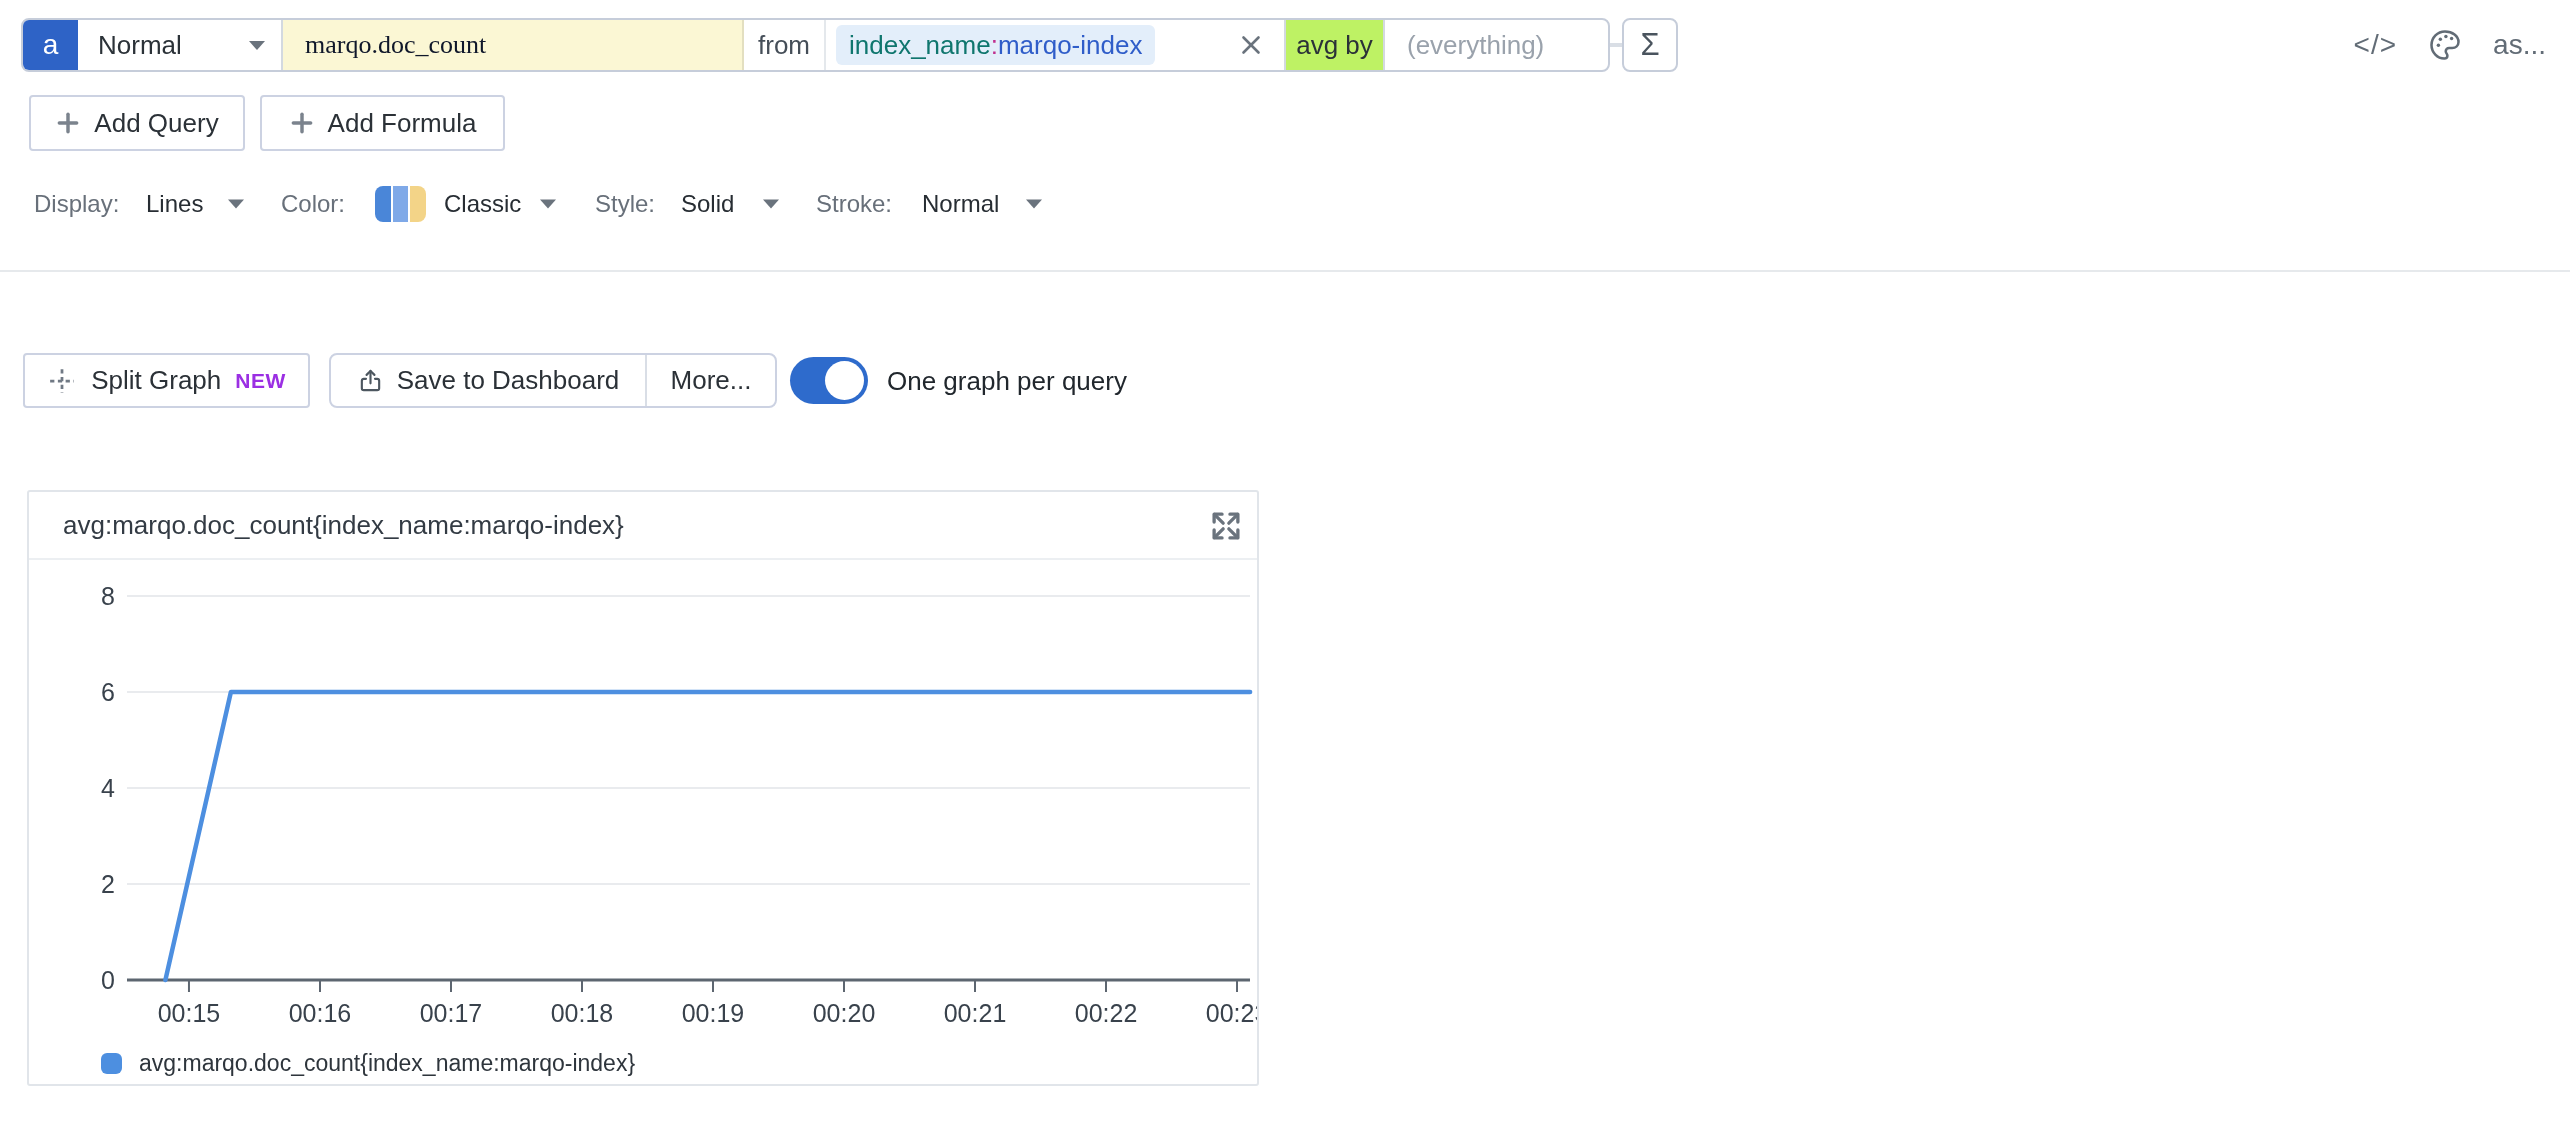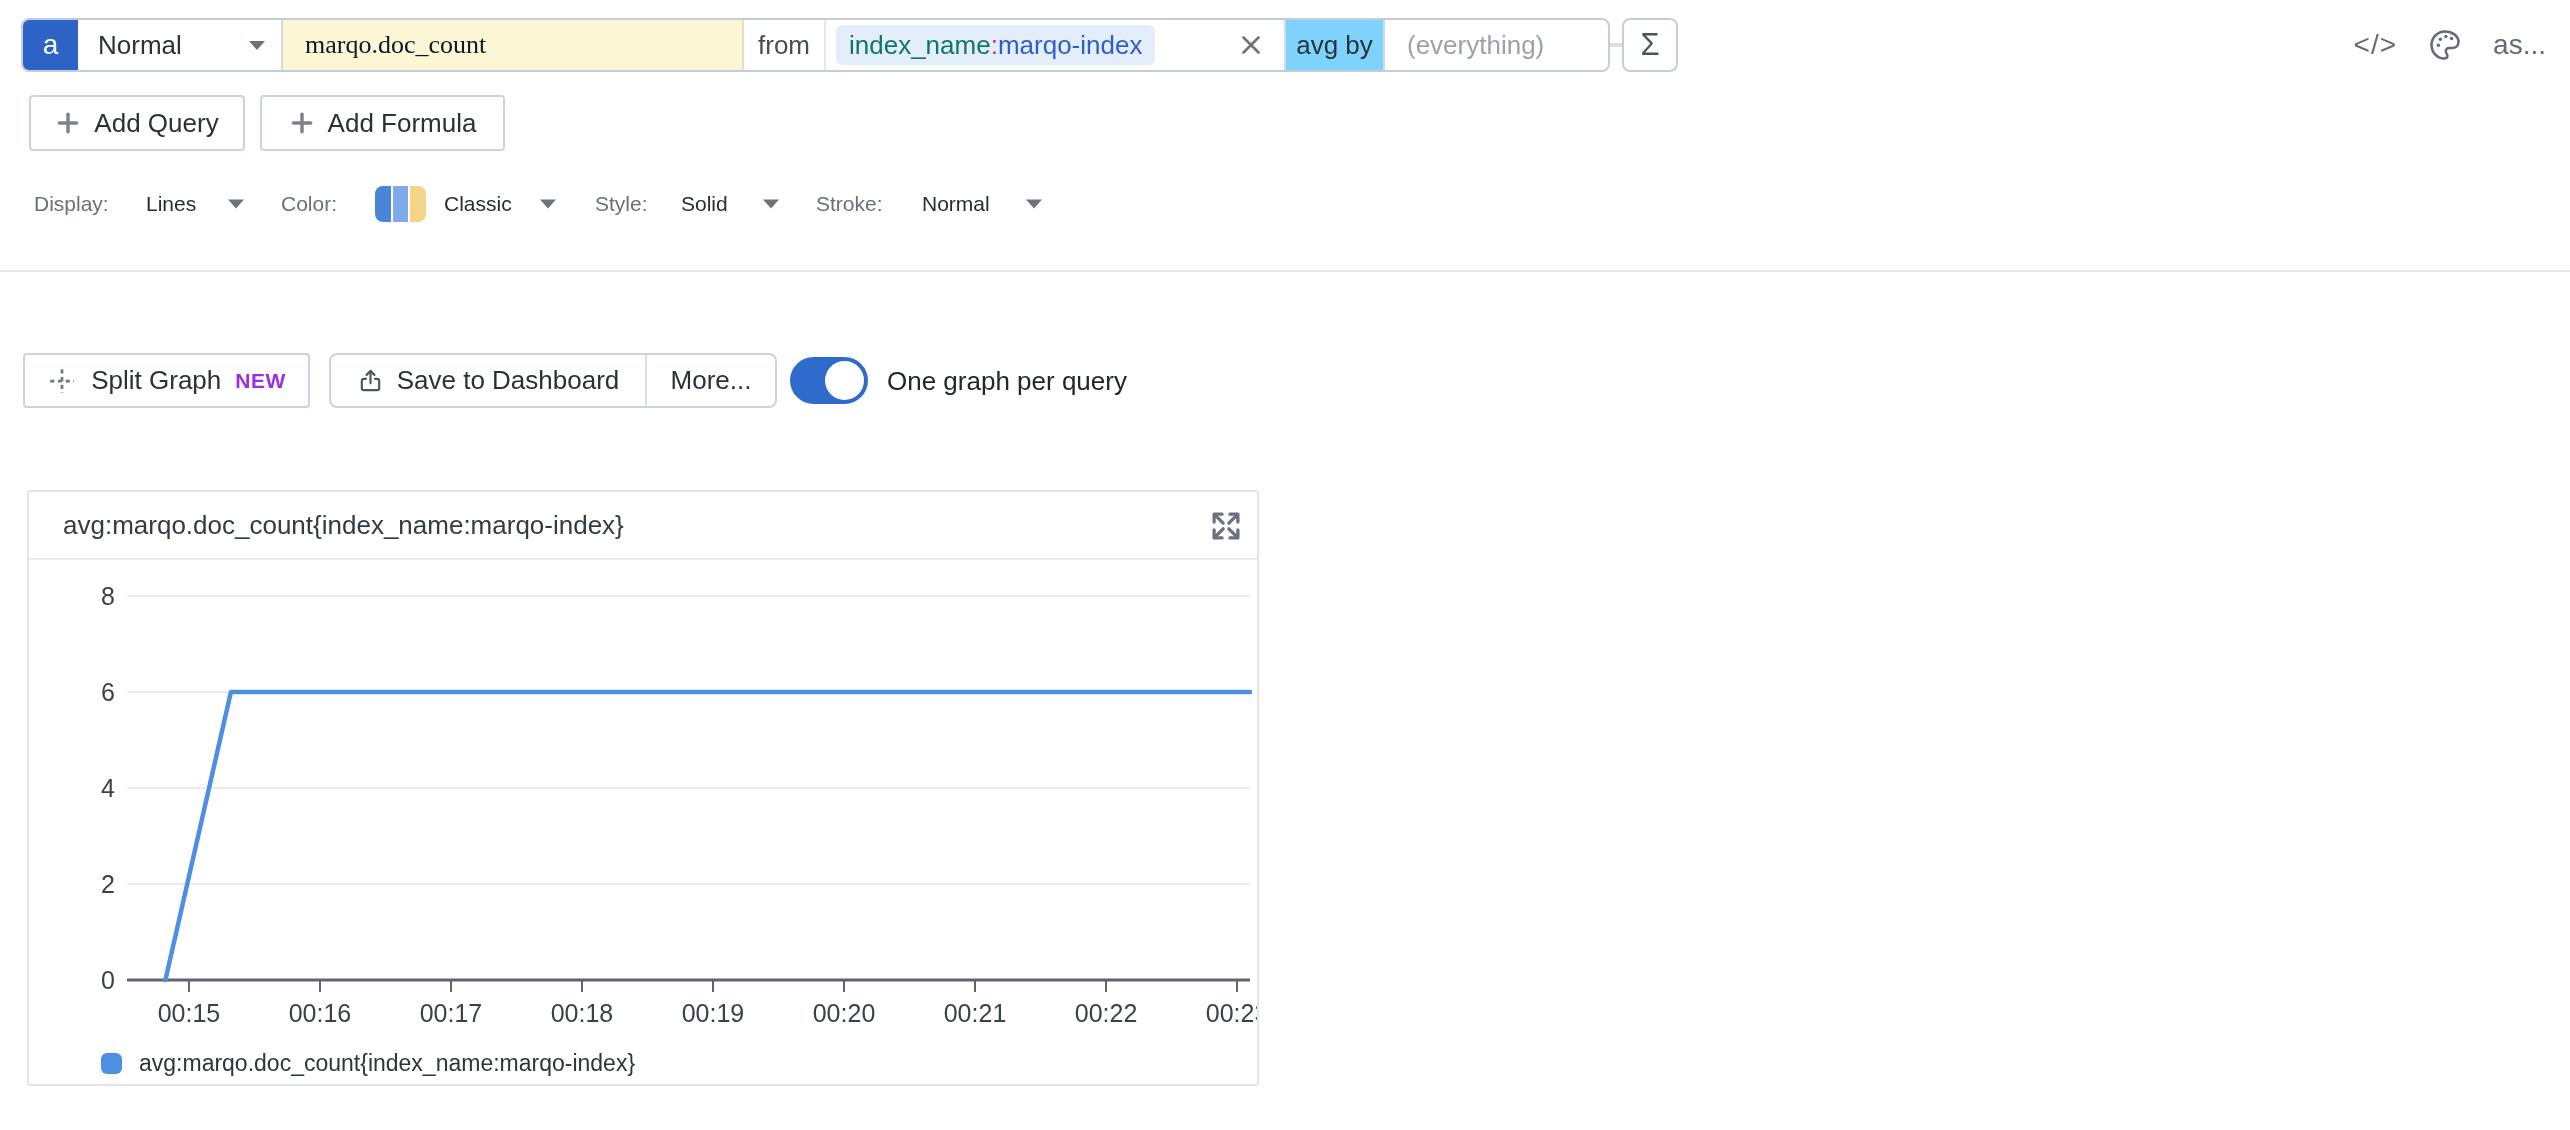--- a/index.html
+++ b/index.html
@@ -22,21 +22,21 @@
   .seg-metric-input input { width:100%; border:0; outline:0; background:transparent;
                  font-family:Liberation Serif, serif; font-size:26px; color:#0f172a; padding:0 0 0 22px; }
   .seg-from { width:82px; justify-content:center; font-size:26px; color:#454e58;
               border-right:2px solid #e4e8ec; }
   .seg-filter { width:460px; padding:0 16px 0 10px; justify-content:space-between;
                 border-right:2px solid #d3d9e0; }
   .chip { display:flex; align-items:center; height:40px; padding:0 13px;
           background:#e3eefa; border-radius:6px; font-size:26px; cursor:pointer; }
   .chip .k { color:#0f766e; } .chip .c { color:#c0308f; } .chip .v { color:#2f5dc9; }
   .xbtn { width:34px; height:34px; display:flex; align-items:center; justify-content:center; cursor:pointer; }
-  .seg-aggby { width:99px; background:#7dd3fc; justify-content:center; font-size:26px;
+  .seg-aggby { width:99px; background:#bef264; justify-content:center; font-size:26px;
                color:#2b3238; border-right:2px solid #d3d9e0; cursor:pointer; }
   .seg-everything { flex:1; padding-left:20px; }
   .seg-everything input { width:200px; border:0; outline:0; background:transparent;
                font-family:inherit; font-size:26px; color:#6d28d9; }
   .seg-everything input::placeholder { color:#9aa2ac; opacity:1; }
   .connector { width:12px; height:4px; background:#d9dee5; }
   .sigma-btn { width:56px; height:54px; border:2px solid #c6cdda; border-radius:8px; background:#fff;
                font-size:31px; color:#4a545e; display:flex; align-items:center; justify-content:center;
                font-family:inherit; cursor:pointer; padding:0; }
   .top-icons { position:absolute; top:18px; right:24px; height:54px;
@@ -47,21 +47,21 @@
 
   
   .btn { border:2px solid #ccd2e2; border-radius:4px; background:#fff; font-family:inherit;
          font-size:26px; color:#2b3137; display:flex; align-items:center; justify-content:center;
          gap:13px; cursor:pointer; }
   .add-btn { position:absolute; top:95px; height:56px; }
   .add-query { left:29px; width:216px; }
   .add-formula { left:260px; width:245px; }
 
   
-  .row3 { position:absolute; left:0; top:178px; width:100%; height:52px; font-size:21px; }
+  .row3 { position:absolute; left:0; top:178px; width:100%; height:52px; font-size:24px; }
   .r3 { position:absolute; top:50%; transform:translateY(-50%); white-space:nowrap; }
   .lbl { color:#68707a; }
   .val { color:#272d33; cursor:pointer; }
   .caret { width:0; height:0; border-left:8px solid transparent; border-right:8px solid transparent;
            border-top:9px solid #6a737d; display:inline-block; cursor:pointer; }
   .swatch { position:absolute; left:375px; top:8px; width:51px; height:36px; border-radius:8px;
             overflow:hidden; display:flex; gap:2px; background:#fff; cursor:pointer; }
   .swatch .stripe { flex:1; }
 
   .divider { position:absolute; left:0; top:270px; width:2570px; height:2px; background:#e6e9ec; }

